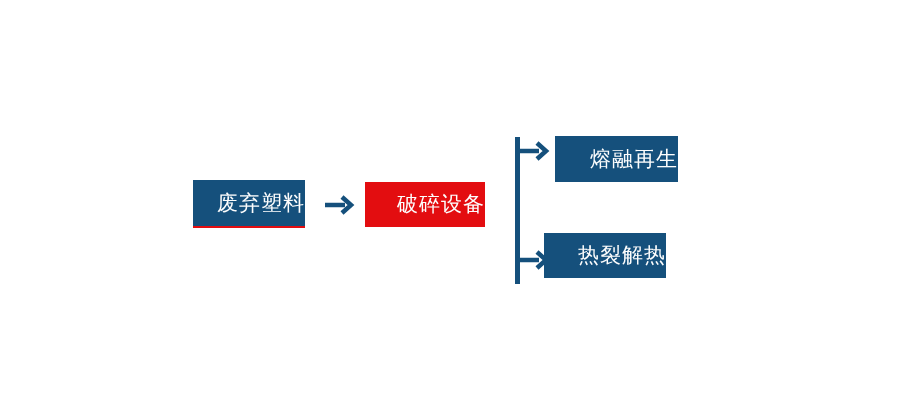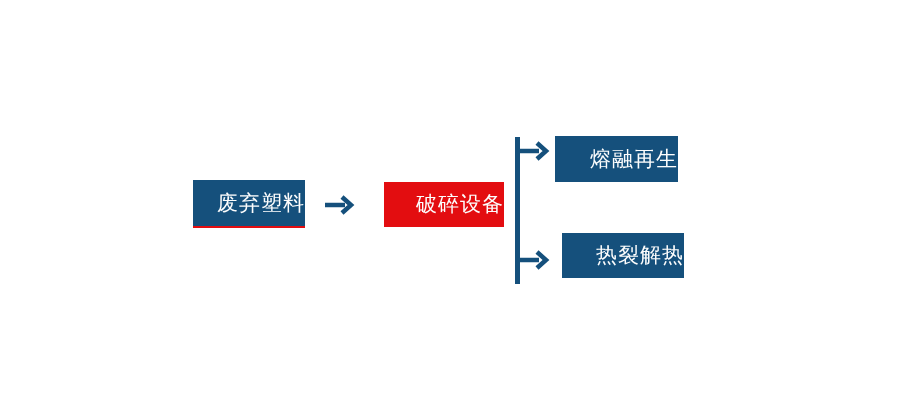--- a/index.html
+++ b/index.html
@@ -56,21 +56,21 @@
 
   <div class="node node-blue node-underline-red" style="left:193px; top:180px; width:112px; height:48px;">
     <span class="node-label">废弃塑料</span>
   </div>
 
   <svg class="connector" style="left:324px; top:194px;" width="32" height="22" viewBox="0 0 32 22">
     <line class="stroke-blue" x1="1" y1="11" x2="21" y2="11" stroke-width="4.5"></line>
     <polyline class="stroke-blue" points="18,3 27,11 18,19" stroke-width="4.5"></polyline>
   </svg>
 
-  <div class="node node-red" style="left:384px; top:182px; width:120px; height:45px;">
+  <div class="node node-red" style="left:365px; top:182px; width:120px; height:45px;">
     <span class="node-label">破碎设备</span>
   </div>
 
   <svg class="connector" style="left:512px; top:134px;" width="40" height="154" viewBox="0 0 40 154">
 
     <line class="stroke-blue" x1="5.5" y1="3" x2="5.5" y2="150" stroke-width="5"></line>
 
     <g>
       <line class="stroke-blue" x1="5.5" y1="17" x2="27" y2="17" stroke-width="4.5"></line>
       <polyline class="stroke-blue" points="25,9 34,17 25,25" stroke-width="4.5"></polyline>
@@ -79,17 +79,17 @@
     <g>
       <line class="stroke-blue" x1="5.5" y1="126" x2="27" y2="126" stroke-width="4.5"></line>
       <polyline class="stroke-blue" points="25,118 34,126 25,134" stroke-width="4.5"></polyline>
     </g>
   </svg>
 
   <div class="node node-blue" style="left:555px; top:136px; width:123px; height:46px;">
     <span class="node-label">熔融再生</span>
   </div>
 
-  <div class="node node-blue" style="left:562px; top:233px; width:122px; height:45px;">
+  <div class="node node-blue" style="left:544px; top:233px; width:122px; height:45px;">
     <span class="node-label">热裂解热</span>
   </div>
 
 </div>
 
 </body></html>

